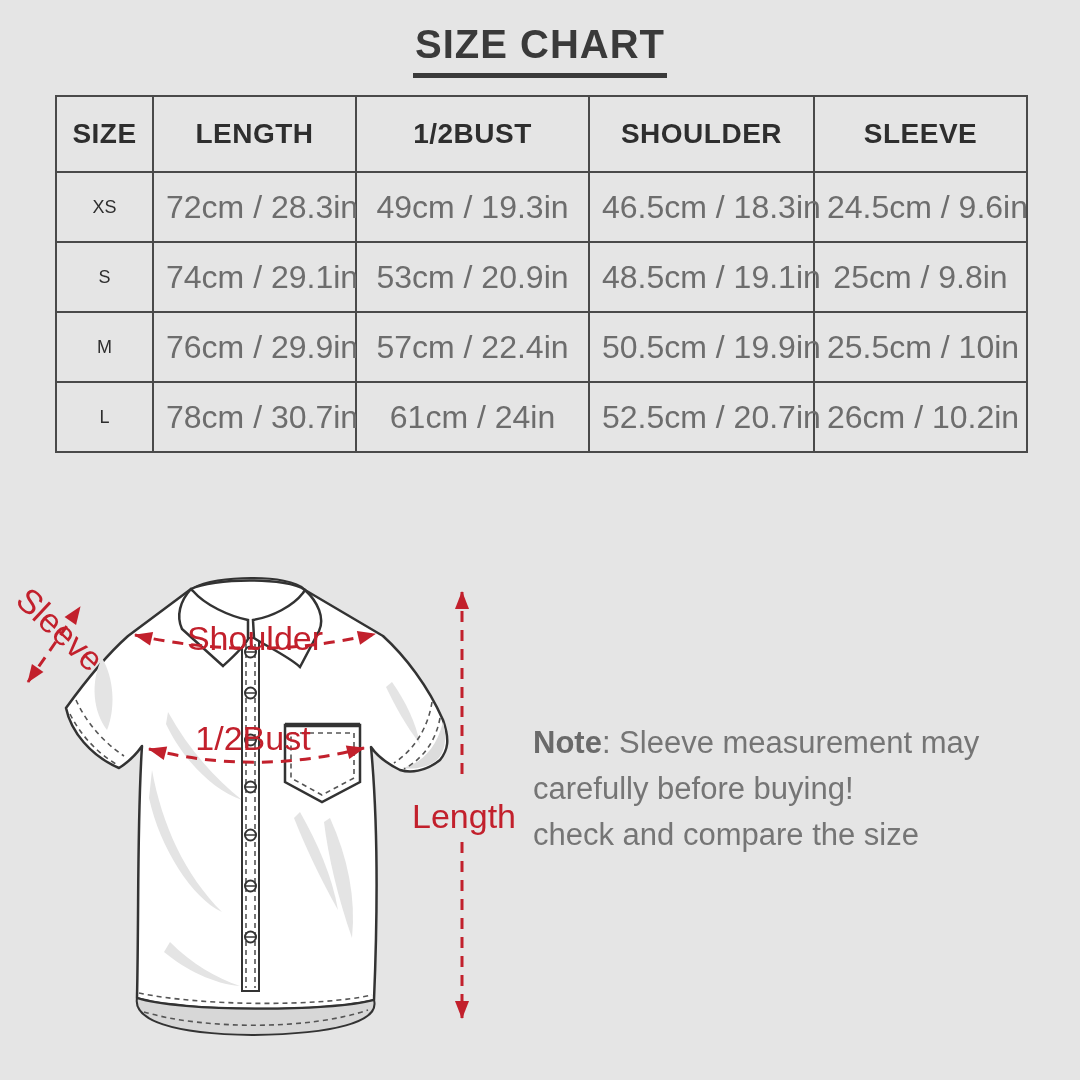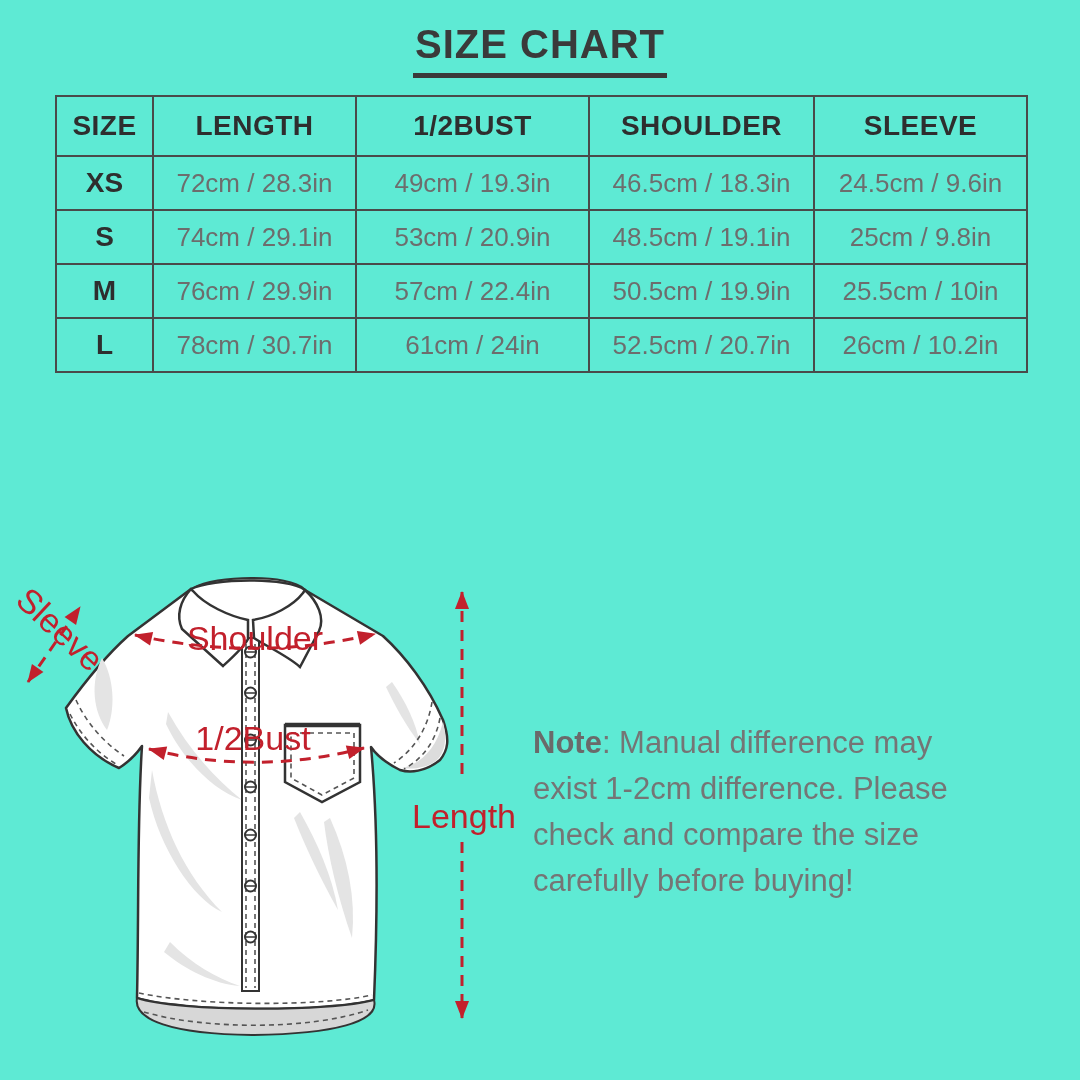--- a/index.html
+++ b/index.html
@@ -1,39 +1,39 @@
 <!DOCTYPE html>
 <html style="--accent: #c2202c;"><head>
 <meta charset="utf-8">
 <style>
   html,body{margin:0;padding:0;background:#fff;}
   .canvas{
-    position:relative;width:1080px;height:1080px;background:#5eead4;
+    position:relative;width:1080px;height:1080px;background:#e5e5e5;
     font-family:"Liberation Sans",sans-serif;overflow:hidden;
   }
   
   .title-wrap{position:absolute;top:22px;left:0;width:1080px;text-align:center;}
   .page-title{
     display:inline-block;font-size:40px;font-weight:bold;color:#3a3a3a;
     letter-spacing:1px;border-bottom:5px solid #3a3a3a;padding:0 2px 6px 2px;
   }
   
   table.size-table{
     position:absolute;left:55px;top:95px;width:971px;
     border-collapse:collapse;table-layout:fixed;
   }
   table.size-table th,table.size-table td{
     border:2px solid #4a4a4a;text-align:center;vertical-align:middle;
-    padding:4px;white-space:nowrap;
+    padding:12px;white-space:nowrap;
   }
   table.size-table th{
     height:50px;font-size:28px;font-weight:bold;color:#2e2e2e;letter-spacing:.5px;
   }
-  table.size-table td{height:44px;font-size:26px;color:#6d6d6d;}
-  table.size-table td.size-col{font-size:28px;font-weight:bold;color:#2e2e2e;}
+  table.size-table td{height:44px;font-size:32px;color:#6d6d6d;}
+  table.size-table td.size-col{font-size:18px;font-weight:normal;color:#2e2e2e;}
   
   .diagram{position:absolute;left:0;top:560px;width:540px;height:520px;}
   .stitch{fill:none;stroke:#555;stroke-width:1.6;stroke-dasharray:5 4;}
   .ann{fill:none;stroke:var(--accent,#c2202c);stroke-width:3;stroke-dasharray:11 8;}
   .ann-label{fill:var(--accent,#c2202c);font-family:"Liberation Sans",sans-serif;font-size:34px;}
   #ah path{fill:var(--accent,#c2202c);}
   
   .note{
     position:absolute;left:533px;top:720px;width:482px;
     font-size:31px;line-height:46px;color:#757575;
@@ -183,19 +183,18 @@
 
         <text class="ann-label" x="255" y="90" text-anchor="middle">Shoulder</text>
         <text class="ann-label" x="253" y="190" text-anchor="middle">1/2Bust</text>
         <text class="ann-label" transform="translate(52,78) rotate(43)" text-anchor="middle">Sleeve</text>
         <text class="ann-label" x="464" y="268" text-anchor="middle">Length</text>
       </g>
     </svg>
   </div>
 
   <div class="note">
-    <div><b>Note</b><span>: Manual difference may</span></div>
-    <div>exist 1-2cm difference. Please</div>
+    <div><b>Note</b><span>: Sleeve measurement may</span></div>
+    <div>carefully before buying!</div>
     <div>check and compare the size</div>
-    <div>carefully before buying!</div>
   </div>
 
 </div>
 
 </body></html>

